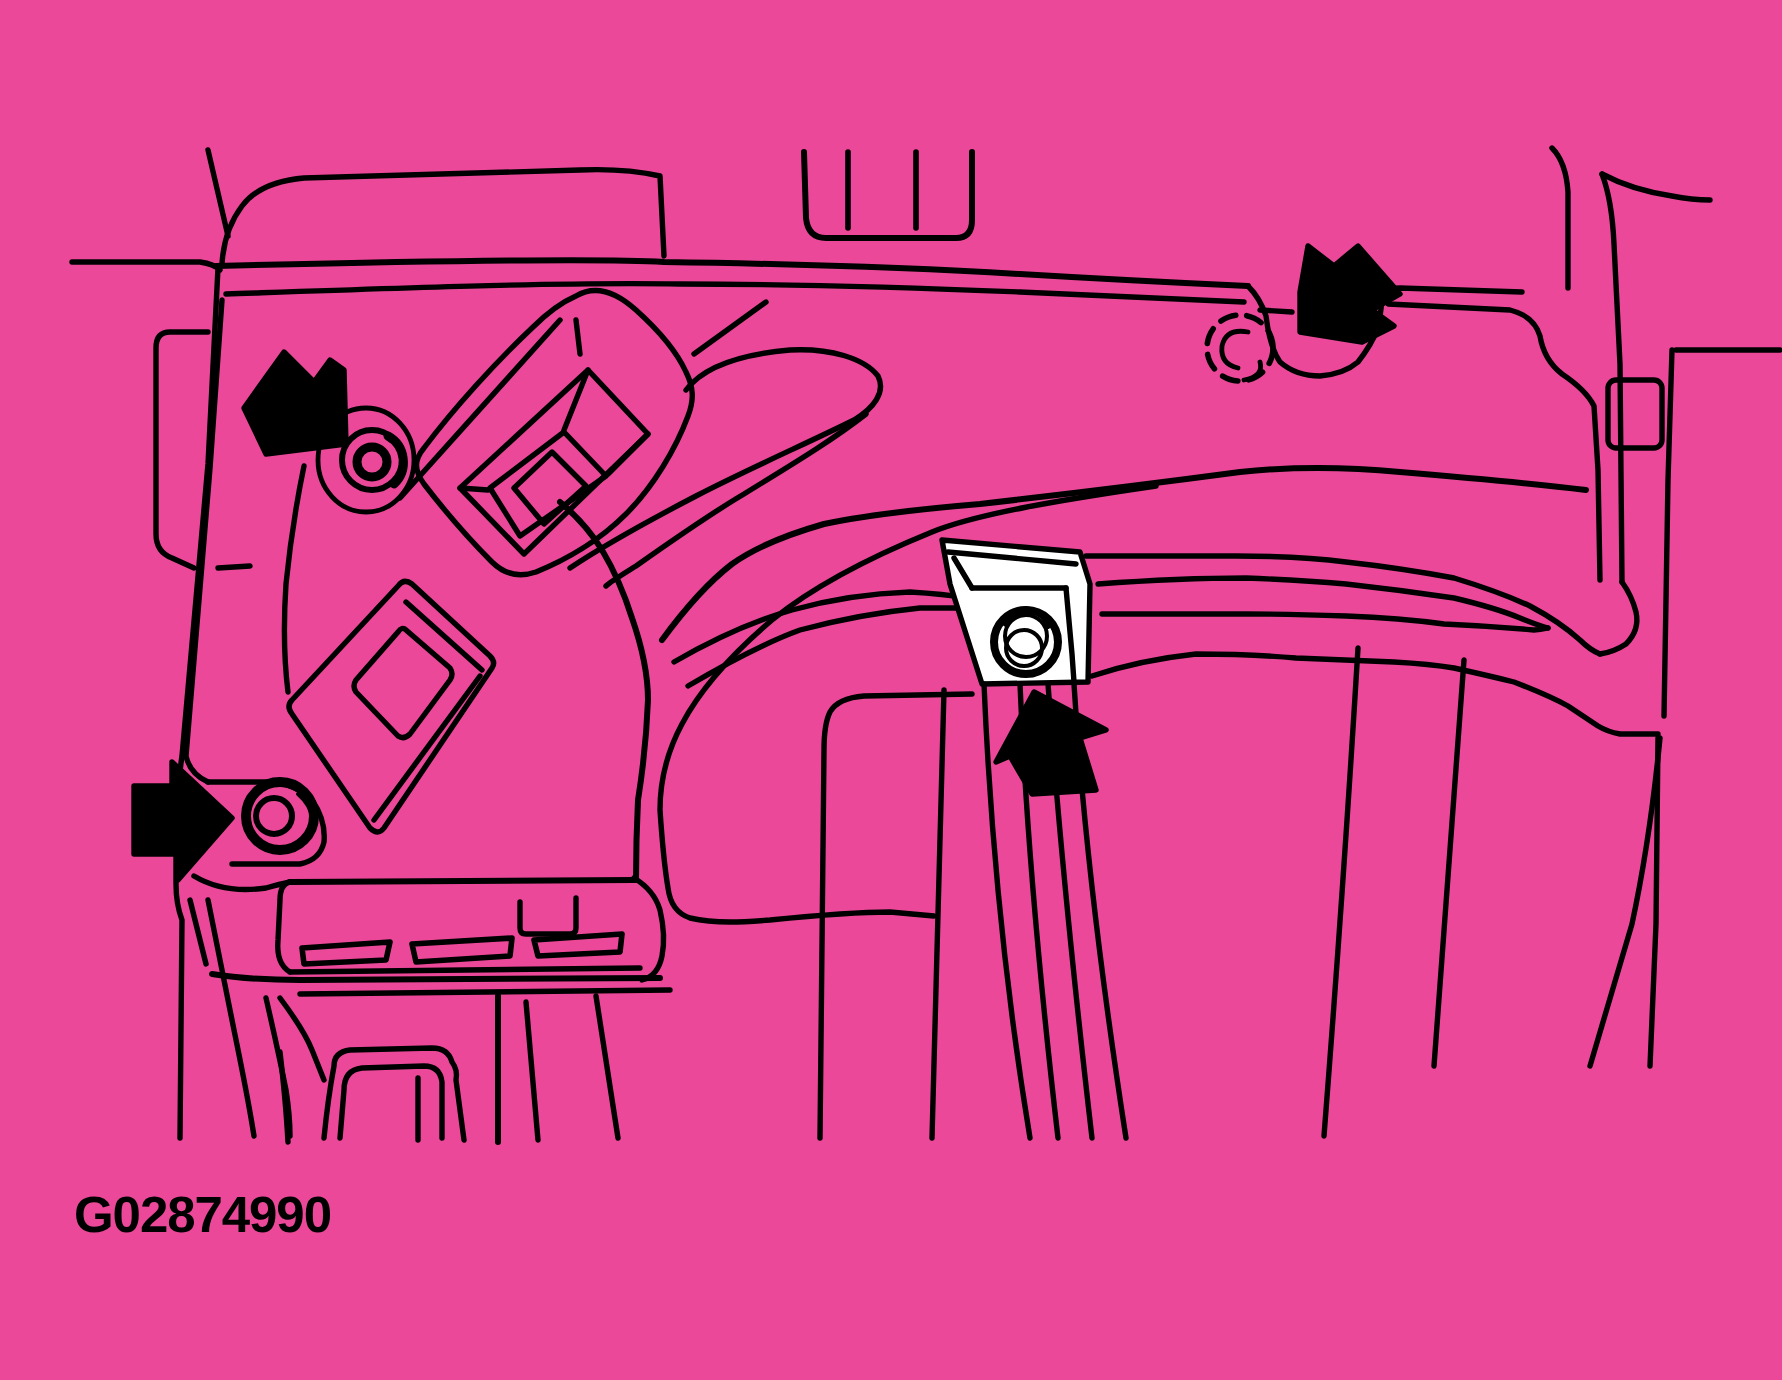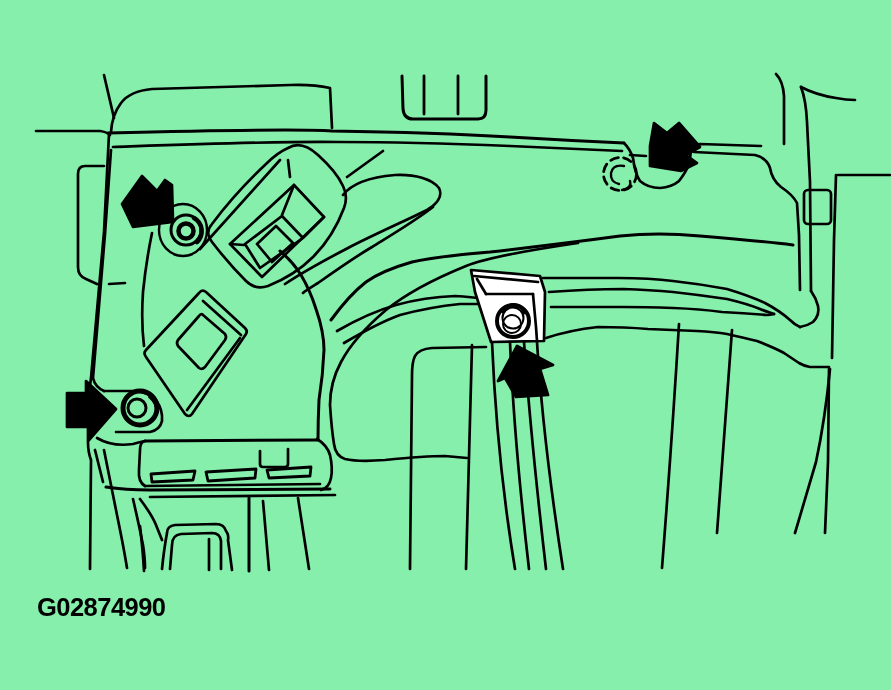--- a/index.html
+++ b/index.html
@@ -1,16 +1,16 @@
 <!DOCTYPE html>
 <html><head>
 <meta charset="utf-8">
 <style>
 html,body{margin:0;padding:0;background:#fff;}
-#wrap{position:relative;width:891px;height:690px;background:#86efac;overflow:hidden;}
+#wrap{position:relative;width:891px;height:690px;background:#ec4899;overflow:hidden;}
 svg{display:block;}
 .t{font-family:"Liberation Sans",sans-serif;font-weight:bold;font-size:25.5px;fill:#000;}
 </style>
 </head>
 <body>
 <div id="wrap">
 <svg width="891" height="690" viewBox="0 0 891 690" fill="none" stroke="#000" stroke-width="2.7" stroke-linecap="round" stroke-linejoin="round">
 
 <path d="M 104 75 L 114 118"></path>
 

